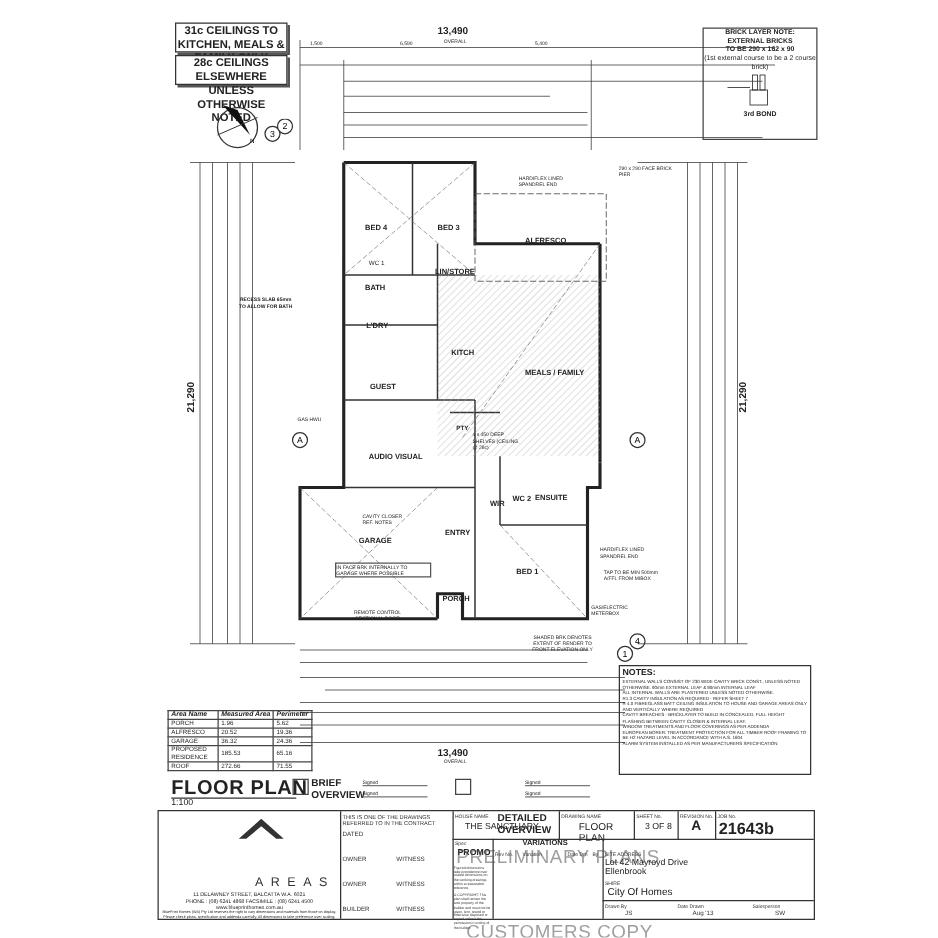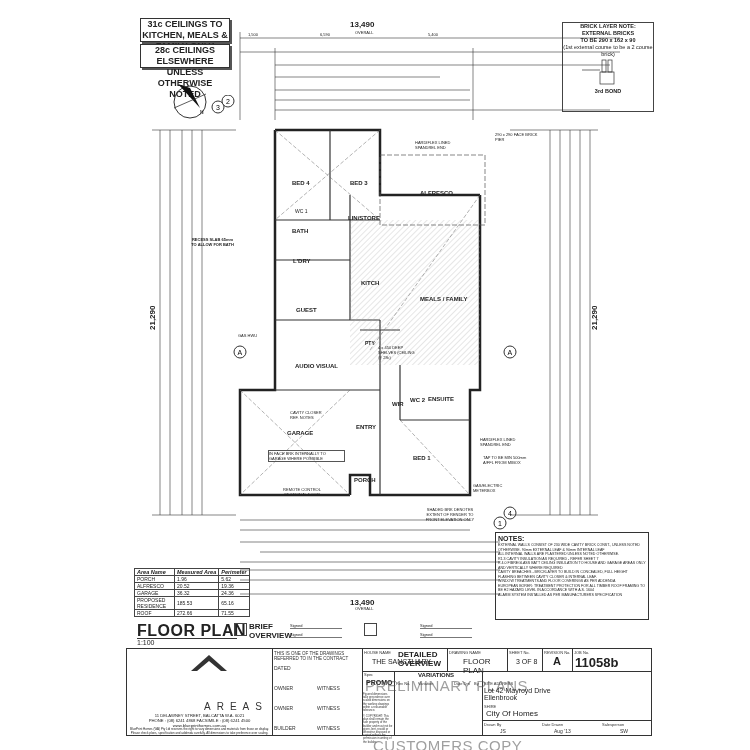--- a/index.html
+++ b/index.html
@@ -289,21 +289,21 @@
   <div class="col" style="left:380px;width:35px;height:22px;border-bottom:1px solid #333;">
     <div class="lbl" style="left:2px;top:1px;">SHEET No.</div>
     <div class="val" style="left:9px;top:9px;">3 OF 8</div>
   </div>
   <div class="col" style="left:415px;width:30px;height:22px;border-bottom:1px solid #333;">
     <div class="lbl" style="left:2px;top:1px;">REVISION No.</div>
     <div class="val" style="left:11px;top:6px;font-size:11px;font-weight:bold;">A</div>
   </div>
   <div class="abs" style="left:445px;top:0;width:79px;height:22px;border-bottom:1px solid #333;">
     <div class="lbl" style="left:2px;top:1px;">JOB No.</div>
-    <div class="val" style="left:3px;top:6px;font-size:13px;font-weight:bold;">11058b</div>
+    <div class="val" style="left:3px;top:6px;font-size:13px;font-weight:bold;">21643b</div>
   </div>
   <div class="col" style="left:235px;top:22px;width:32px;height:64px;">
     <div class="lbl" style="left:2px;top:1px;">Spec</div>
     <div class="val" style="left:4px;top:8px;font-weight:bold;">PROMO</div>
     <div class="lbl" style="left:1px;top:22px;width:30px;font-size:2.8px;line-height:3.2px;">Figured dimensions take precedence over scaled dimensions on the working drawings within a reasonable tolerance.</div>
     <div class="lbl" style="left:1px;top:44px;width:30px;font-size:2.8px;line-height:3.2px;">© COPYRIGHT: This plan shall remain the sole property of the builder and must not be given, lent, resold or otherwise disposed or copied without the permission in writing of the builder.</div>
   </div>
   <div class="col" style="left:267px;top:22px;width:88px;height:64px;">
     <div class="val" style="left:24px;top:1px;font-weight:bold;font-size:6px;">VARIATIONS</div>
     <div class="lbl" style="left:2px;top:10px;">Rev No.</div>

